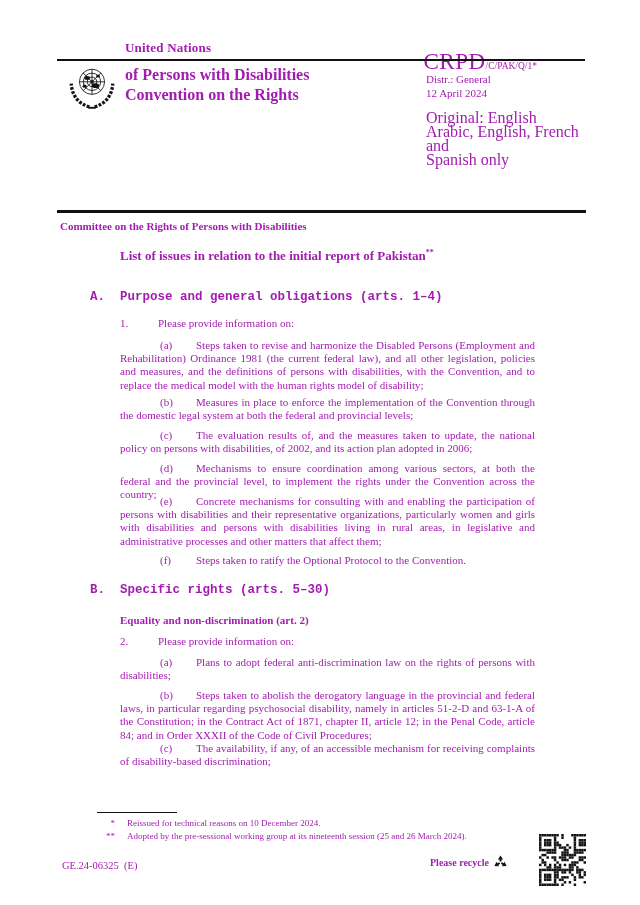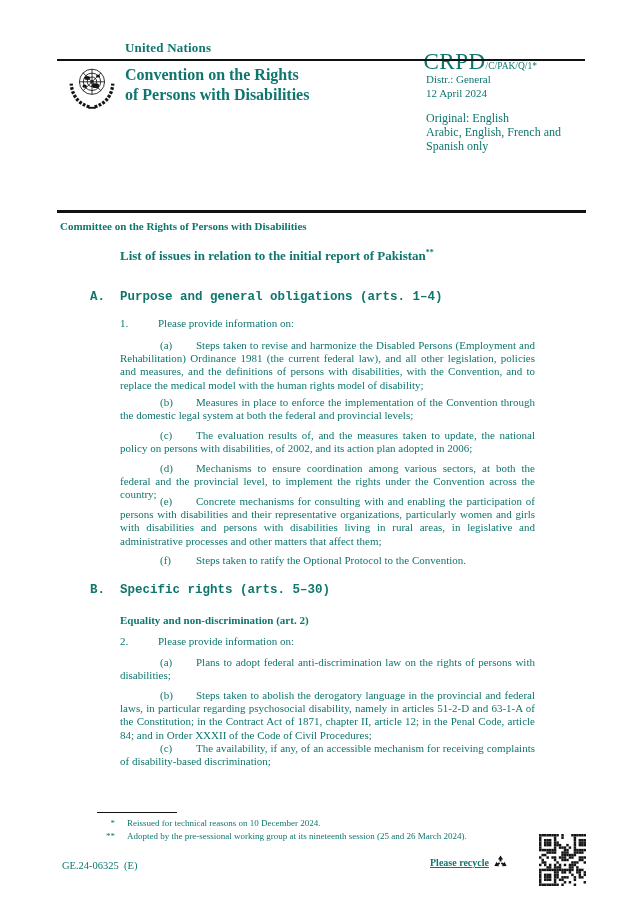--- a/index.html
+++ b/index.html
@@ -1,50 +1,50 @@
 <!DOCTYPE html>
 <html><head>
 <meta charset="utf-8">
 <style>
   html,body{margin:0;padding:0;background:#ffffff;}
   .page{
     position:relative;width:586px;height:905px;background:#ffffff;
-    font-family:"Liberation Serif","DejaVu Serif",serif;color:#0f766e;overflow:hidden;
+    font-family:"Liberation Serif","DejaVu Serif",serif;color:#a21caf;overflow:hidden;
   }
   .abs{position:absolute;}
   
   .org{left:125px;top:40px;font-size:13px;font-weight:bold;letter-spacing:.2px;}
   .symbol{right:49px;top:33px;text-align:left;margin-top:16px;}
   .symbol .big{font-size:23px;letter-spacing:.5px;}
   .symbol .small{font-size:9.5px;}
   .rule1{left:57px;top:59px;width:528px;height:1.5px;background:#111;}
   .emblem-box{left:66px;top:62px;width:52px;height:50px;}
   .conv-title{left:125px;top:65px;font-size:16px;font-weight:bold;line-height:20px;}
   .distr{left:426px;top:72px;font-size:11px;line-height:14px;}
-  .orig{left:426px;top:111px;font-size:12px;line-height:14px;}
+  .orig{left:426px;top:111px;font-size:16px;line-height:14px;}
   .rule2{left:57px;top:210px;width:531px;height:2.5px;background:#111;}
   
   .committee{left:60px;top:220px;font-size:11px;font-weight:bold;}
   .doc-title{left:120px;top:248px;font-size:13px;font-weight:bold;width:460px;}
   .doc-title sup{font-size:8px;}
   .sec{left:90px;width:445px;font-size:12.5px;font-weight:bold;font-family:Liberation Mono, monospace;}
   .sec .letter{display:inline-block;width:30px;}
   .p{left:120px;width:415px;font-size:11px;line-height:13.2px;text-align:justify;}
   .pnum{display:inline-block;width:38px;text-indent:0;}
   .sub{text-indent:40px;}
   .lbl{display:inline-block;width:36px;text-indent:0;}
   .subhead{left:120px;top:614px;font-size:11px;font-weight:bold;}
   
   .fn-rule{left:97px;top:812px;width:80px;height:1px;background:#111;}
   .fn{left:95px;width:445px;display:flex;font-size:9px;line-height:13px;}
   .fn .mk{width:20px;text-align:right;flex:none;}
   .fn .ft{margin-left:12px;flex:1;}
   
   .ge{left:62px;top:860px;font-size:10.5px;white-space:pre;}
-  .recycle-wrap{left:430px;top:854px;display:flex;align-items:center;gap:3px;text-decoration:underline;}
+  .recycle-wrap{left:430px;top:854px;display:flex;align-items:center;gap:3px;}
   .recycle-label{font-size:10px;font-weight:bold;}
   .qr{left:539px;top:834px;width:52px;height:52px;}
   svg{display:block;}
 </style>
 </head>
 <body>
 
 <div class="page">
 
   <div class="abs org">United Nations</div>
@@ -71,22 +71,22 @@
       </g>
       <g stroke="#141414" stroke-width="3.8" fill="none" stroke-dasharray="3.2 1.7">
         <path d="M27 50 C14 46 7 37 6 23"></path>
         <path d="M33 50 C46 46 53 37 54 23"></path>
       </g>
       <path d="M26 51 L34 51" stroke="#141414" stroke-width="2.2"></path>
     </svg>
   </div>
 
   <div class="abs conv-title">
+    <div>of Persons with Disabilities</div>
     <div>Convention on the Rights</div>
-    <div>of Persons with Disabilities</div>
   </div>
 
   <div class="abs distr">
     <div>Distr.: General</div>
     <div>12 April 2024</div>
   </div>
   <div class="abs orig">
     <div>Original: English</div>
     <div>Arabic, English, French and</div>
     <div>Spanish only</div>

